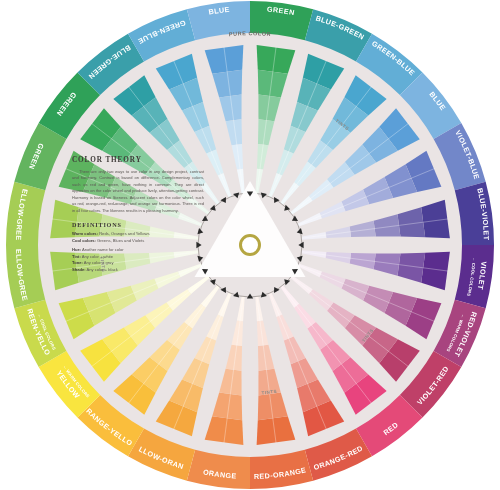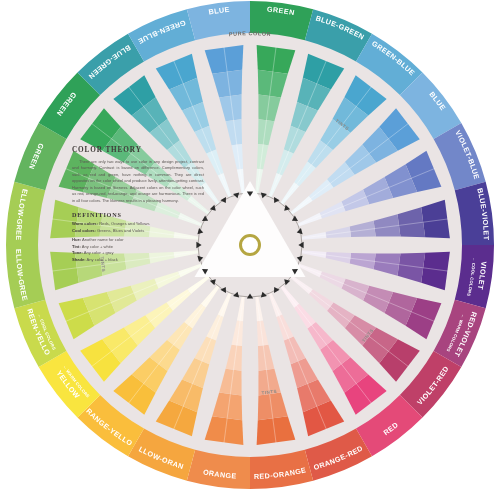--- a/index.html
+++ b/index.html
@@ -12,21 +12,21 @@
   .sublabel{font-family:"Liberation Sans",sans-serif;font-weight:bold;
             fill:#ffffff;letter-spacing:.2px;}
   .tintlabel{font-family:"Liberation Sans",sans-serif;font-weight:bold;
              fill:#8d8a86;letter-spacing:.5px;}
   .purelabel{font-family:"Liberation Sans",sans-serif;font-weight:bold;
              fill:#6f6c68;letter-spacing:.6px;}
 
   
   #card{position:absolute;left:72px;top:146px;width:132px;
         color:#4a4542;pointer-events:none;}
-  #card h2{margin:0 0 5px 0;font-size:7.2px;letter-spacing:.9px;
+  #card h2{margin:10px 0 5px 0;font-size:7.2px;letter-spacing:.9px;
            font-weight:bold;color:#3f3a38;font-family:"Liberation Serif",serif;}
   #card p{margin:0 0 7px 0;font-size:4.0px;line-height:1.62;
           color:#5b5653;text-indent:7px;text-align:justify;}
   #card h3{margin:0 0 3px 0;font-size:6.2px;letter-spacing:.8px;
            font-weight:bold;color:#3f3a38;font-family:"Liberation Serif",serif;}
   .defrow{font-size:4.1px;line-height:1.66;color:#5b5653;}
   .defrow b{color:#3f3a38;}
   .defspace{height:2px;}
 </style>
 </head>

